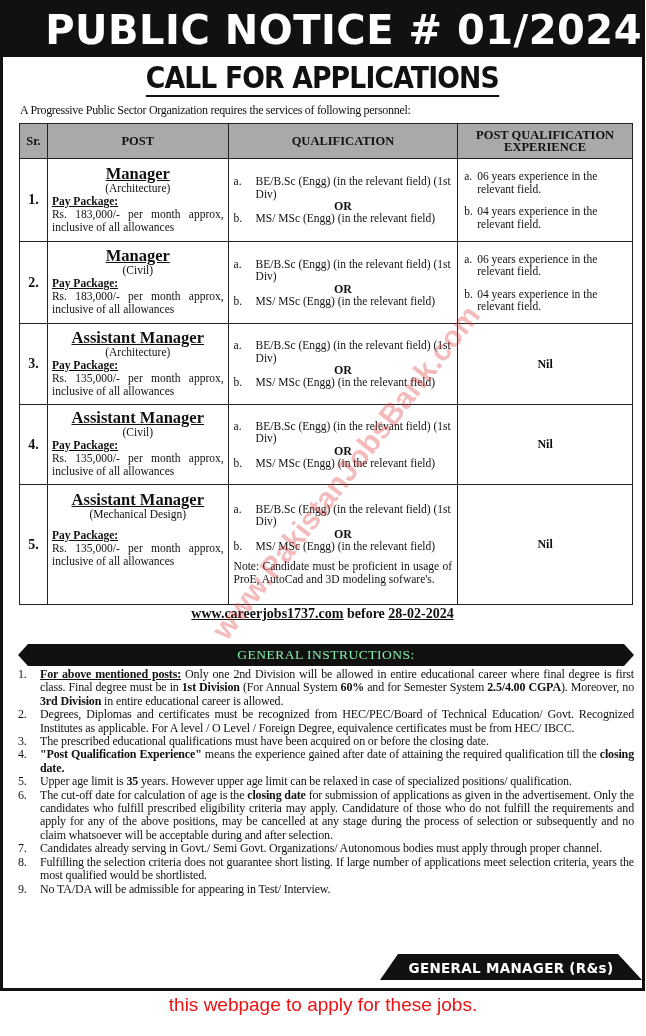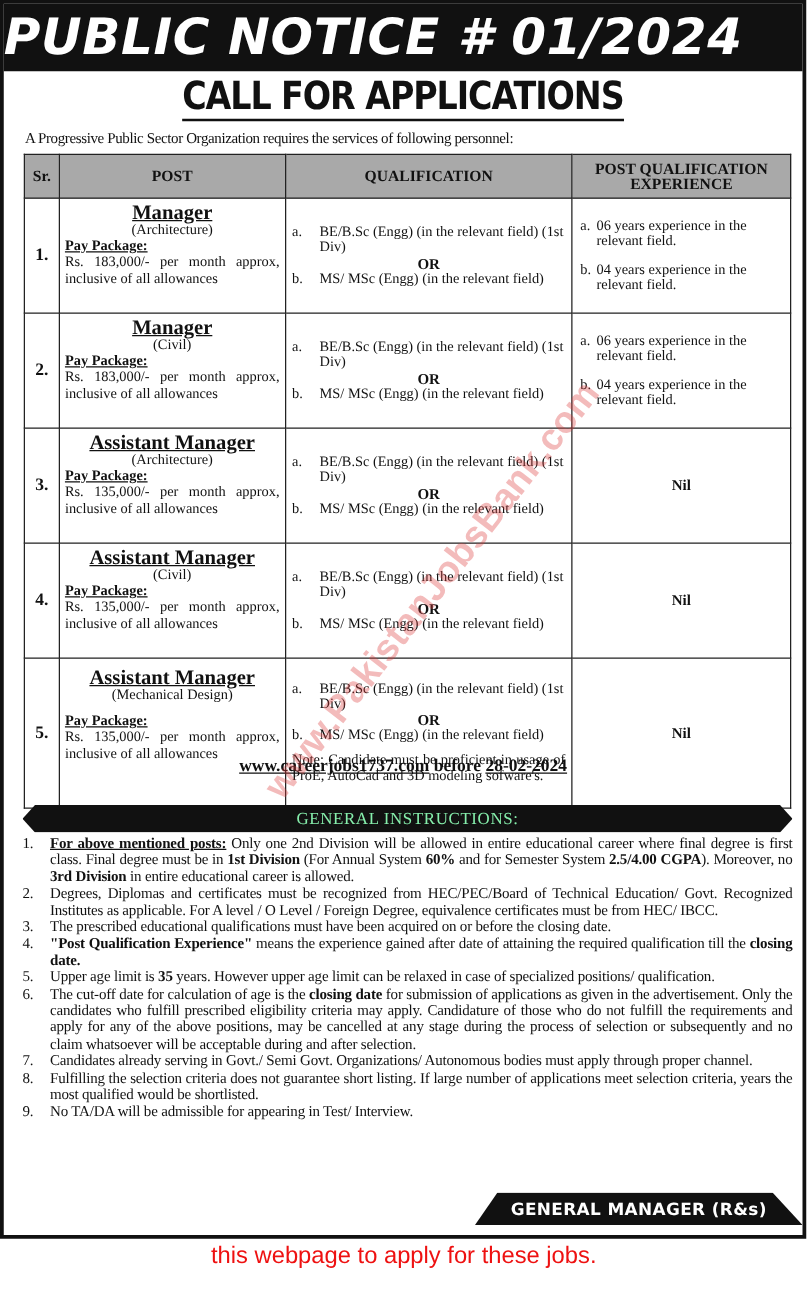--- a/index.html
+++ b/index.html
@@ -7,21 +7,21 @@
   body { position: relative; font-family: "Liberation Serif", serif; color: #111; }
 
   .frame {
     position: absolute; left: 0; top: 0; width: 645px; height: 991px;
     border: 3px solid #111; background: #fff;
   }
   .title-bar {
     position: absolute; left: 0; top: 0; width: 100%; height: 54px;
     background: #111; color: #fff;
     font-family: "DejaVu Sans", sans-serif; font-weight: bold;
-    font-size: 40px; line-height: 54px; text-align: left; letter-spacing: 0.5px; font-style: italic;
+    font-size: 40px; line-height: 54px; text-align: right; letter-spacing: 0.5px;
   }
   .subtitle {
     position: absolute; left: 0; top: 56px; width: 100%; text-align: center;
   }
   .subtitle span {
     font-family: "DejaVu Sans", sans-serif; font-weight: bold;
     font-size: 31px; line-height: 36px; letter-spacing: -1px;
     display: inline-block; transform: scaleX(0.86);
     border-bottom: 2px solid #111; padding-bottom: 0;
   }
@@ -32,21 +32,21 @@
   table.posts {
     position: absolute; left: 16px; top: 120px; width: 614px;
     border-collapse: collapse; font-size: 11.5px;
   }
   table.posts th {
     background: #a9a9a9; border: 1px solid #222; font-weight: bold;
     font-size: 12.5px; height: 35px; text-align: center; line-height: 12px;
   }
   table.posts td { border: 1px solid #222; vertical-align: middle; }
   td.sr { width: 28px; text-align: center; font-weight: bold; font-size: 14px; }
-  td.post { width: 181px; padding: 2px 4px 20px 4px; }
+  td.post { width: 181px; padding: 2px 4px 4px 4px; }
   td.qual { width: 230px; padding: 4px 5px; }
   td.exp { width: 175px; padding: 4px 6px; text-align: center; }
 
   .post-title {
     text-align: center; font-weight: bold; font-size: 16.5px; text-decoration: underline;
     line-height: 17px;
   }
   .post-dept { text-align: center; font-size: 11.5px; line-height: 13px; }
   .pay-label { font-weight: bold; text-decoration: underline; font-size: 11.5px; line-height: 13px; }
   .pay-text { font-size: 11.5px; line-height: 13px; text-align: justify; }

